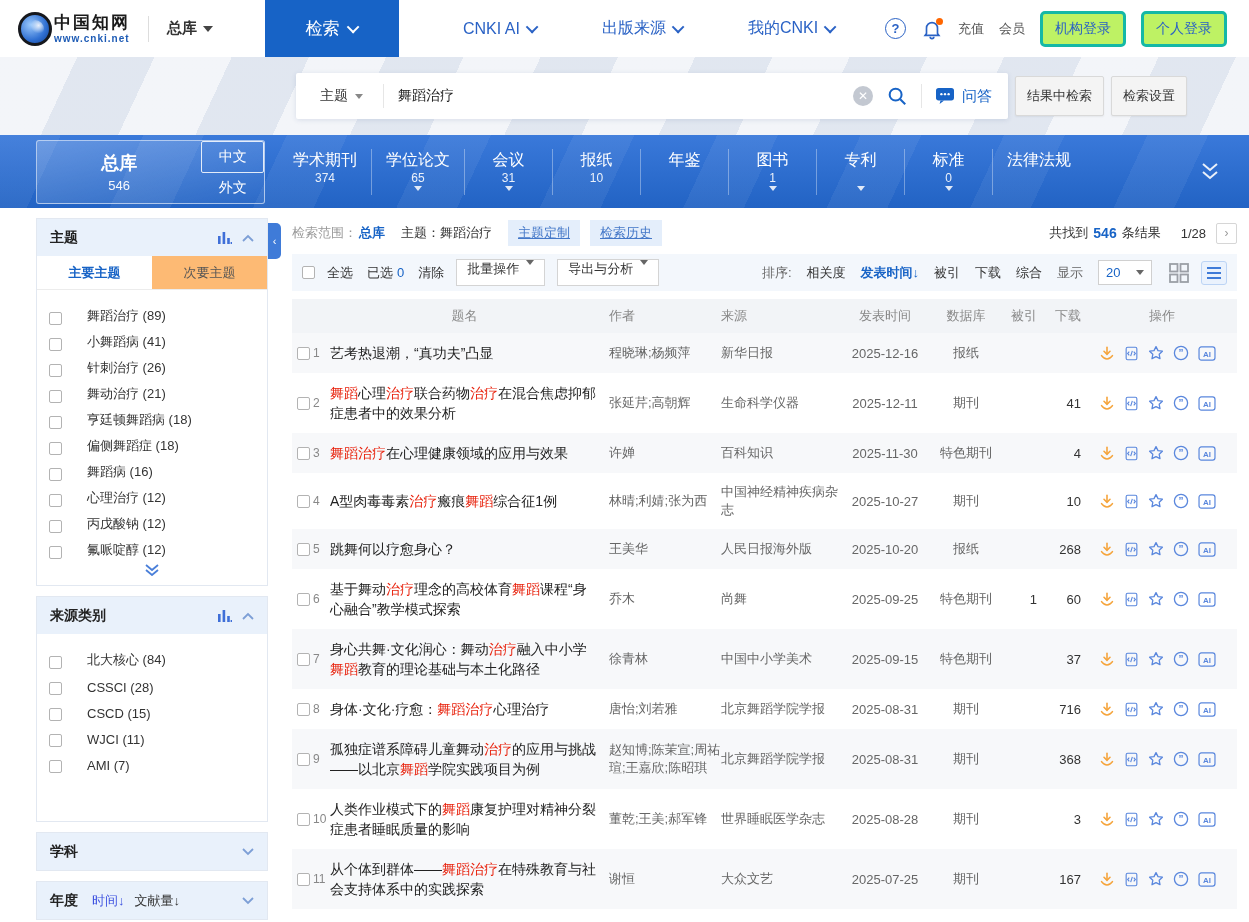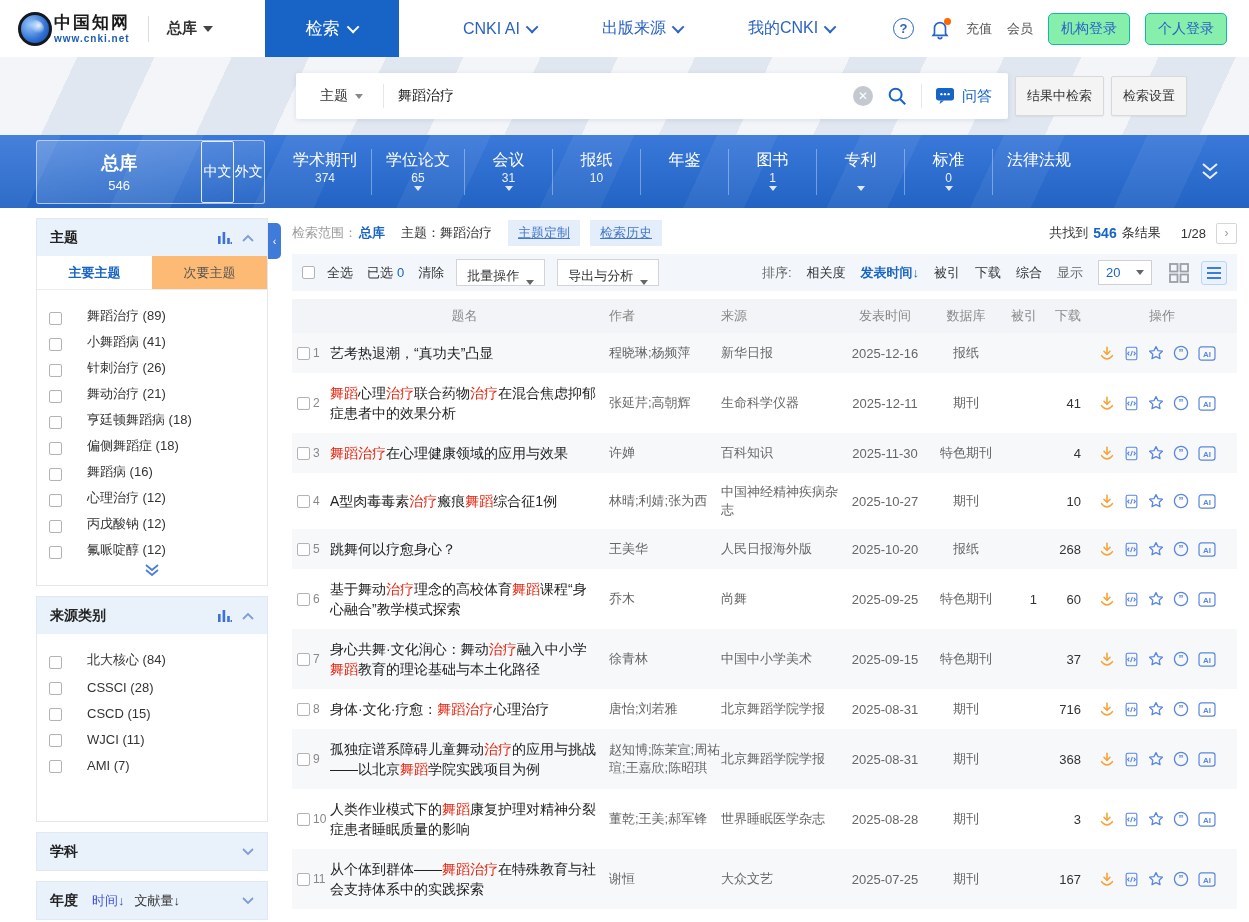--- a/index.html
+++ b/index.html
@@ -24,21 +24,21 @@
     display:flex; align-items:center; justify-content:center; gap:10px; font-size:17px; }
   .chev { display:inline-block; width:9px; height:9px; border-left:2px solid currentColor; border-bottom:2px solid currentColor; transform:rotate(-45deg) translateY(-2px); }
   .top-links { display:flex; align-items:center; }
   .top-link { margin-left:64px; color:#2a62c5; font-size:16px; display:flex; align-items:center; gap:9px; cursor:pointer; }
   .top-right { margin-left:auto; display:flex; align-items:center; gap:15px; }
   .help-ic { width:21px; height:21px; border-radius:50%; border:1.6px solid #2a62c5; color:#2a62c5;
     display:flex; align-items:center; justify-content:center; font-size:13px; font-weight:bold; }
   .bell-wrap { position:relative; width:22px; height:22px; }
   .bell-dot { position:absolute; top:0; right:0; width:7px; height:7px; border-radius:50%; background:#f60; }
   .plain-link { color:#555; font-size:13px; cursor:pointer; }
-  .login-btn { border:1px solid #14b8a6; color:#2a62c5; border-radius:5px; padding:6px 12px; font-size:14px; background:#86efac; cursor:pointer; }
+  .login-btn { border:3px solid #14b8a6; color:#2a62c5; border-radius:5px; padding:6px 12px; font-size:14px; background:#bef264; cursor:pointer; }
 
   
   .search-zone { height:78px; display:flex; align-items:center;
     background:
       repeating-linear-gradient(115deg, rgba(255,255,255,.45) 0 70px, rgba(210,219,233,.35) 70px 140px),
       #e9edf4; }
   .search-wrap { margin-left:296px; display:flex; align-items:center; gap:7px; }
   .search-box { width:712px; height:46px; background:#fff; border-radius:2px; box-shadow:0 1px 5px rgba(60,90,140,.15);
     display:flex; align-items:center; }
   .field-sel { padding:0 20px 0 24px; display:flex; align-items:center; gap:7px; font-size:14px; color:#333; cursor:pointer; }
@@ -55,21 +55,21 @@
   
   .cat-bar { height:73px; display:flex; align-items:center; padding:0 0 0 36px; position:relative; color:#fff;
     background:
       repeating-linear-gradient(115deg, rgba(255,255,255,.06) 0 55px, transparent 55px 130px),
       linear-gradient(180deg,#3a79da,#2263c4); }
   .main-tab { width:229px; height:64px; display:flex; border:1px solid rgba(255,255,255,.55); border-radius:3px;
     background:linear-gradient(160deg, rgba(255,255,255,.22), rgba(255,255,255,.04)); overflow:hidden; }
   .main-tab-left { width:165px; display:flex; flex-direction:column; align-items:center; justify-content:center; cursor:pointer; }
   .main-tab-label { font-size:18px; font-weight:bold; }
   .main-tab-count { font-size:13px; margin-top:3px; opacity:.95; }
-  .lang-col { width:63px; display:flex; flex-direction:row; }
+  .lang-col { width:63px; display:flex; flex-direction:column; }
   .lang-item { flex:1; display:flex; align-items:center; justify-content:center; font-size:14px; cursor:pointer; }
   .lang-item.active { border:1px solid rgba(255,255,255,.85); border-radius:2px; }
   .cat-items { display:flex; align-items:center; margin-left:14px; }
   .cat-item { min-width:88px; padding:0 14px; height:46px; display:flex; flex-direction:column; align-items:center;
     border-left:1px solid rgba(255,255,255,.35); cursor:pointer; }
   .cat-item:first-child { border-left:none; }
   .cat-item .lab { font-size:16px; line-height:22px; white-space:nowrap; }
   .cat-item .cnt { font-size:12px; line-height:14px; opacity:.9; min-height:14px; }
   .cat-item .car { margin-top:1px; width:0; height:0; border-left:4px solid transparent; border-right:4px solid transparent; border-top:5px solid rgba(255,255,255,.85); }
   .dbl-chev { position:absolute; right:26px; top:26px; display:flex; flex-direction:column; gap:-2px; cursor:pointer; }
@@ -107,21 +107,21 @@
   .scope-right { margin-left:auto; display:flex; align-items:center; color:#333; }
   .found-count { color:#1763c6; font-weight:bold; margin:0 5px; font-size:14px; }
   .page-ind { margin-left:20px; }
   .page-next { margin-left:10px; width:21px; height:21px; border:1px solid #d6d6d6; border-radius:2px; color:#999;
     display:flex; align-items:center; justify-content:center; font-size:12px; cursor:pointer; background:#fff; }
 
   
   .tool-row { margin-top:6px; height:37px; background:#f3f7fc; display:flex; align-items:center; padding:0 10px; font-size:13px; }
   .tool-row .gap { width:14px; }
   .sel-zero { color:#1763c6; margin-left:4px; }
-  .dd-btn { background:#fff; border:1px solid #d4d4d4; height:27px; padding:0 10px; display:flex; align-items:flex-end; gap:7px;
+  .dd-btn { background:#fff; border:1px solid #d4d4d4; height:27px; padding:0 10px; display:flex; align-items:flex-start; gap:7px;
     margin-left:12px; cursor:pointer; font-size:13px; color:#333; }
   .dd-btn .caret-dn { border-left-width:4px; border-right-width:4px; border-top-width:5px; border-top-color:#666; }
   .tool-right { margin-left:auto; display:flex; align-items:center; gap:15px; }
   .sort-label { color:#666; }
   .sort-item { color:#333; cursor:pointer; }
   .sort-item.active { color:#1763c6; font-weight:bold; }
   .show-sel { width:54px; height:25px; border:1px solid #d0d0d0; background:#fff; display:flex; align-items:center;
     justify-content:space-between; padding:0 7px; cursor:pointer; }
   .show-sel .v { color:#1763c6; }
   .view-ics { display:flex; align-items:center; gap:10px; }

